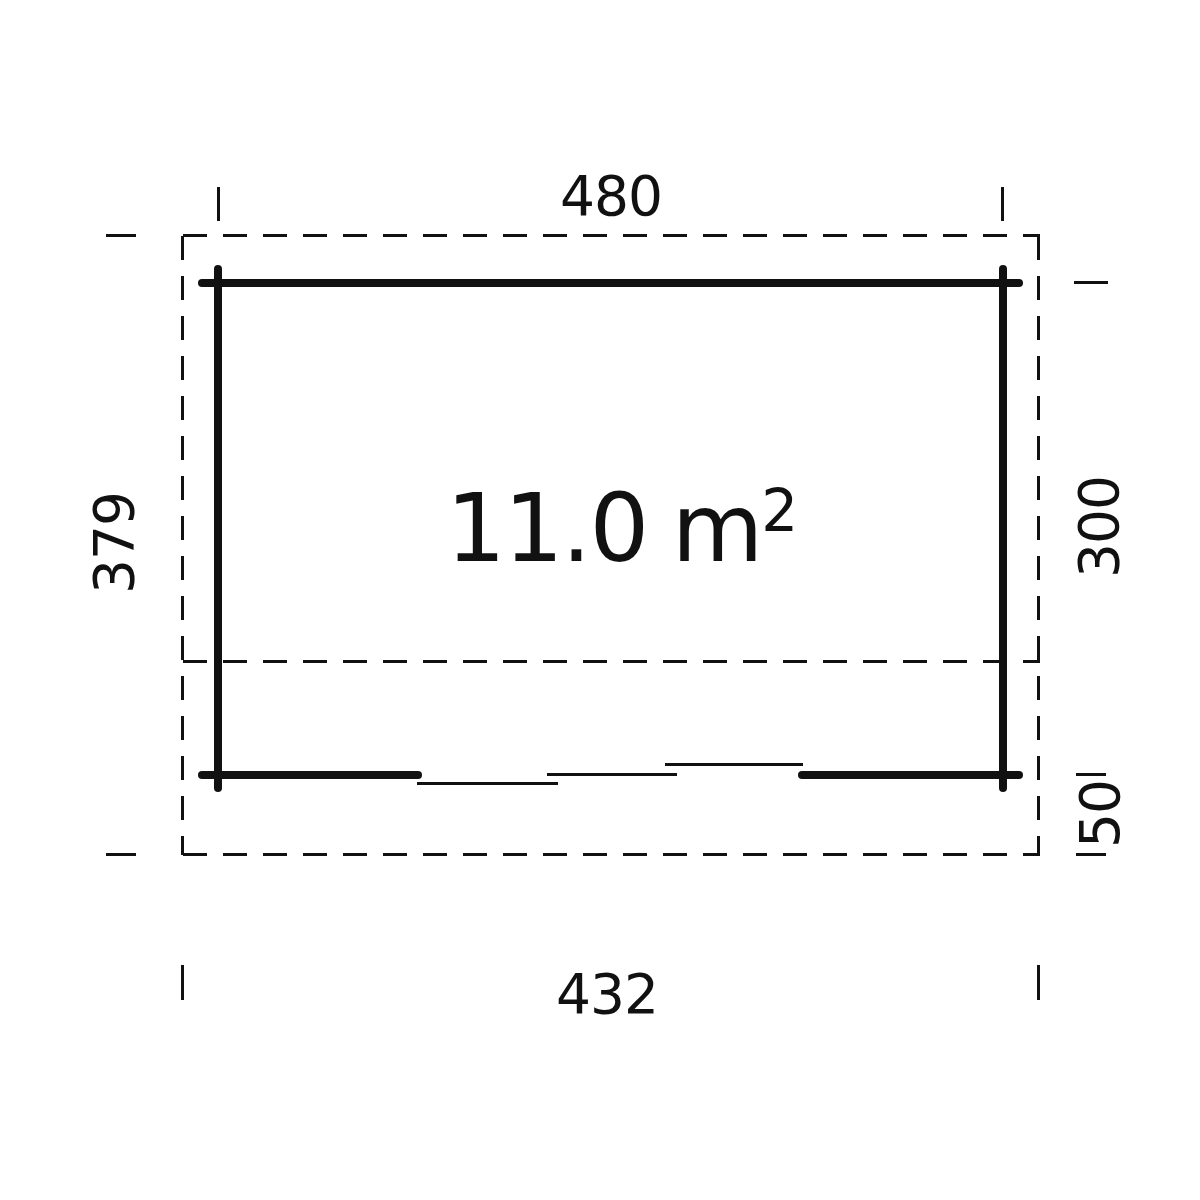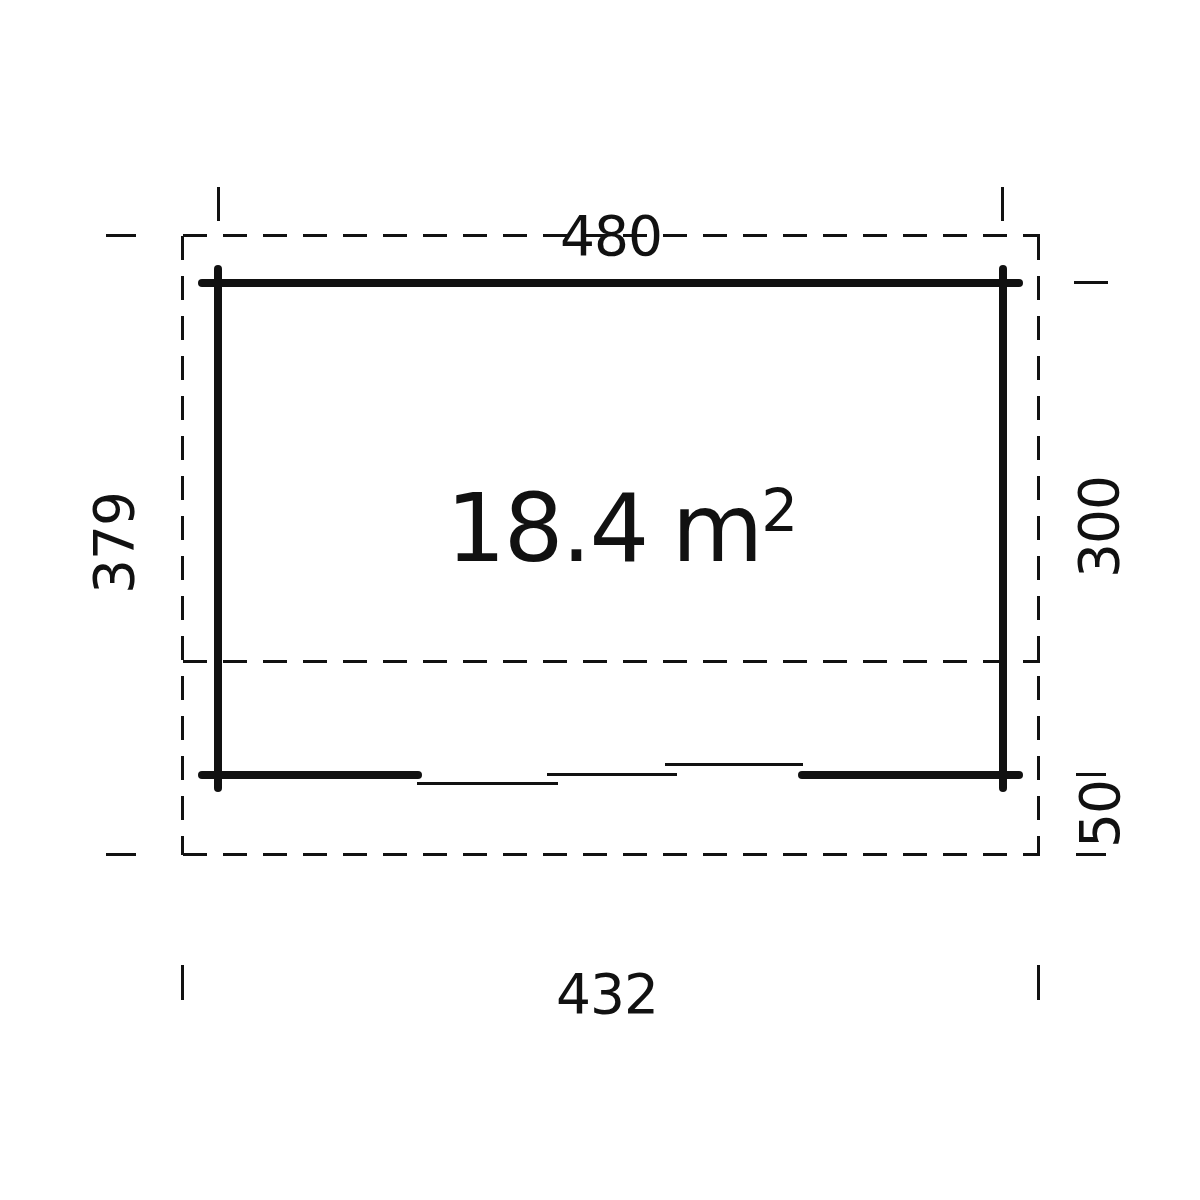--- a/index.html
+++ b/index.html
@@ -62,21 +62,21 @@
   <div class="tick-v" style="left:181px;top:965px;height:35px;"></div>
   <div class="tick-v" style="left:1037px;top:965px;height:35px;"></div>
 
   <div class="tick-h" style="left:106px;top:234px;width:30px;"></div>
   <div class="tick-h" style="left:106px;top:853px;width:30px;"></div>
 
   <div class="tick-h" style="left:1074px;top:281px;width:34px;"></div>
   <div class="tick-h" style="left:1076px;top:773px;width:30px;"></div>
   <div class="tick-h" style="left:1076px;top:853px;width:30px;"></div>
 
-  <div class="dim" style="left:611px;top:196px;margin-top:40px;">480</div>
+  <div class="dim" style="left:611px;top:196px;">480</div>
   <div class="dim" style="left:607px;top:994px;">432</div>
   <div class="dim rot" style="left:114px;top:543px;">379</div>
   <div class="dim rot" style="left:1099px;top:527px;">300</div>
   <div class="dim rot" style="left:1100px;top:814px;">50</div>
 
-  <div class="area"><span>18.4</span><span class="unit">m</span><sup>2</sup></div>
+  <div class="area"><span>11.0</span><span class="unit">m</span><sup>2</sup></div>
 
 </div>
 
 </body></html>

